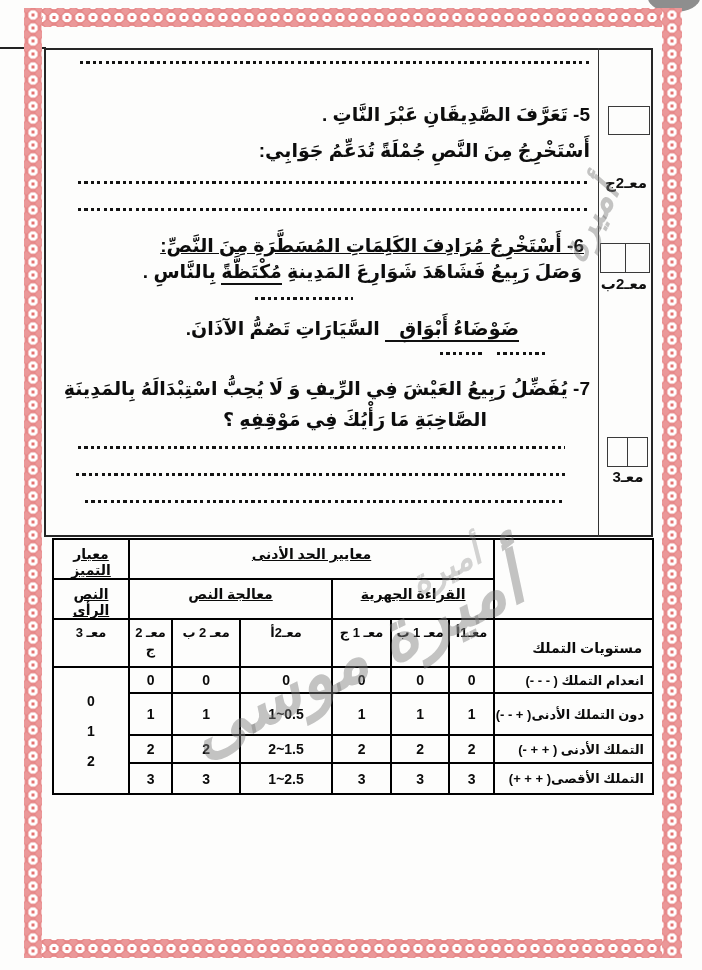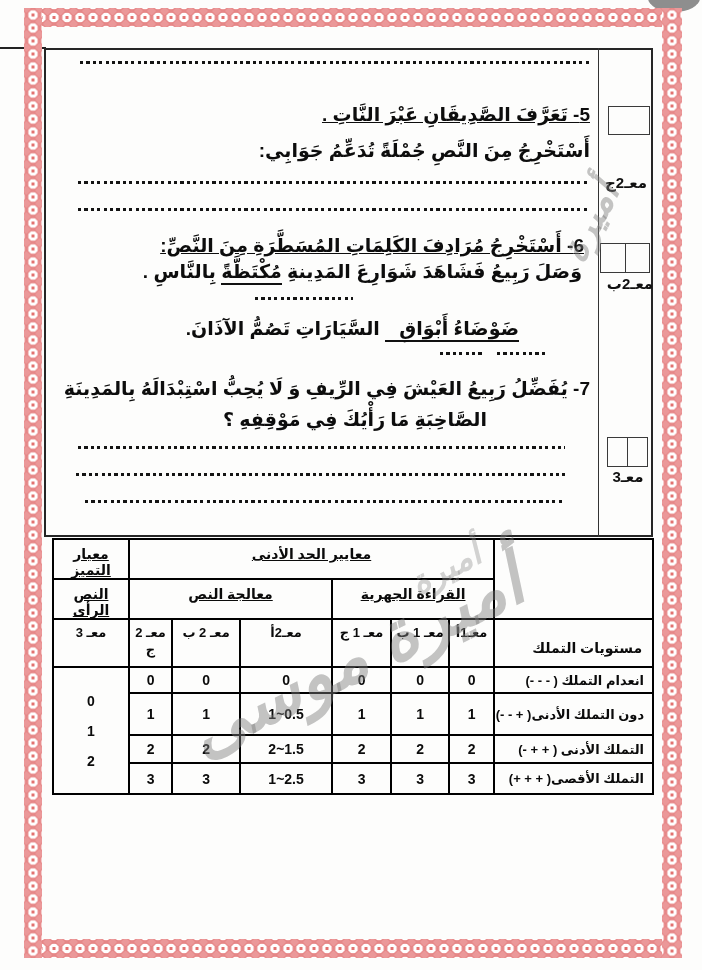--- a/index.html
+++ b/index.html
@@ -63,21 +63,21 @@
   <div class="strip strip-top"></div>
   <div class="strip strip-bottom"></div>
   <div class="strip strip-left"></div>
   <div class="strip strip-right"></div>
 
   <div class="content-box"></div>
   <div class="margin-divider"></div>
 
   <div class="dotted" style="left:80px;top:60px;width:509px;"></div>
 
-  <div class="qline" style="right:112px;top:100px;text-decoration:underline;">5- تَعَرَّفَ الصَّدِيقَانِ عَبْرَ النَّاتِ .</div>
+  <div class="qline" style="right:112px;top:100px;">5- تَعَرَّفَ الصَّدِيقَانِ عَبْرَ النَّاتِ .</div>
   <div class="qline" style="right:112px;top:136px;">أَسْتَخْرِجُ مِنَ النَّصِ جُمْلَةً تُدَعِّمُ جَوَابِي:</div>
   <div class="dotted" style="left:78px;top:180px;width:512px;"></div>
   <div class="dotted" style="left:78px;top:207px;width:512px;"></div>
 
   <div class="qline" style="right:118px;top:231px;text-decoration:underline;">6- أَسْتَخْرِجُ مُرَادِفَ الكَلِمَاتِ المُسَطَّرَةِ مِنَ النَّصِّ:</div>
   <div class="qline" style="right:120px;top:257px;">
     <span>وَصَلَ رَبِيعُ فَشَاهَدَ شَوَارِعَ المَدِينةِ </span><span class="uword">مُكْتَظَّةً</span><span> بِالنَّاسِ .</span>
   </div>
   <div class="dotted" style="left:255px;top:296px;width:98px;"></div>
   <div class="qline" style="right:183px;top:314px;">
@@ -94,21 +94,21 @@
 
   <div class="score-box" style="left:608px;top:106px;width:42px;height:29px;">
       <div class="cell"></div>
     </div>
   <div class="badge" style="left:600px;top:138px;width:52px;margin-top:36px;">معـ2ج</div>
 
   <div class="score-box" style="left:600px;top:243px;width:50px;height:30px;">
       <div class="cell"></div>
       <div class="cell"></div>
     </div>
-  <div class="badge" style="left:598px;top:275px;width:64px;">معـ2ب</div>
+  <div class="badge" style="left:598px;top:275px;width:52px;">معـ2ب</div>
 
   <div class="score-box" style="left:607px;top:437px;width:41px;height:30px;">
       <div class="cell"></div>
       <div class="cell"></div>
     </div>
   <div class="badge" style="left:606px;top:468px;width:44px;">معـ3</div>
 
   <table class="rubric outer">
     <colgroup>
       <col style="width:159px">

